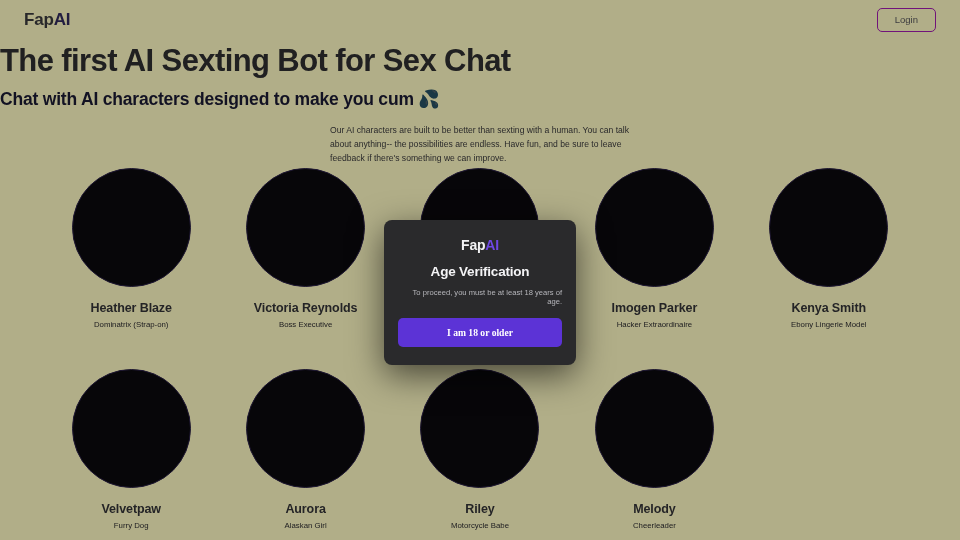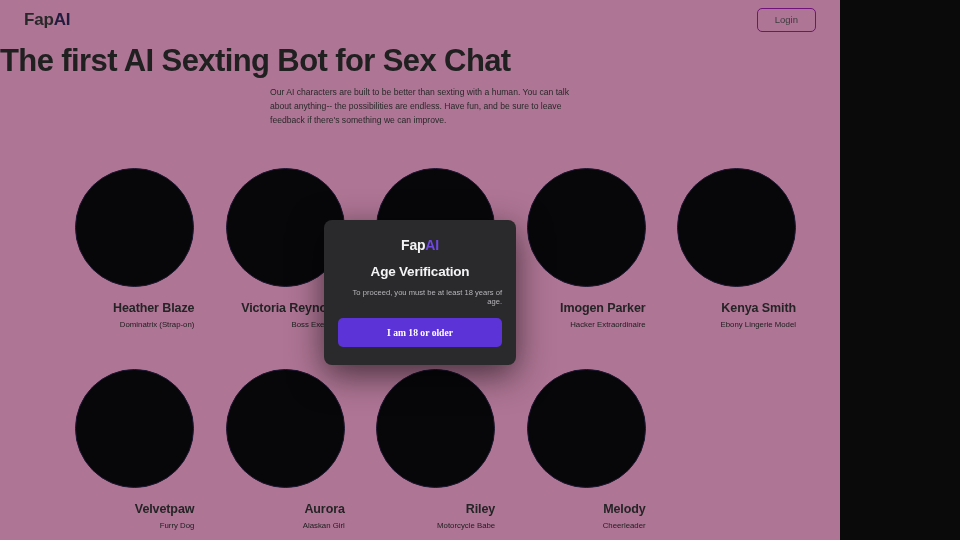--- a/index.html
+++ b/index.html
@@ -2,21 +2,21 @@
 <html><head>
 <meta charset="utf-8">
 <style>
   * { margin:0; padding:0; box-sizing:border-box; }
   html, body {
     width:960px; height:540px; overflow:hidden;
     background:#0a0a0a;
     font-family:"Liberation Sans", sans-serif;
     -webkit-font-smoothing:antialiased;
   }
-  .page { position:relative; width:840px; height:540px; background:#f9a8d4; }
+  .page { position:relative; width:960px; height:540px; background:#fef9c3; }
 
   
   .content { position:absolute; inset:0; }
 
   
   .header {
     position:absolute; top:0; left:0; right:0; height:40px;
     display:flex; align-items:center; justify-content:space-between;
     padding:0 24px;
   }
@@ -41,31 +41,31 @@
   .hero h1 {
     font-size:31px; font-weight:bold; color:#2e2e30;
     letter-spacing:-0.6px; line-height:1.25;
   }
   .hero h2 {
     font-size:17.5px; font-weight:bold; color:#1b1b33;
     letter-spacing:-0.2px; margin-top:8px;
   }
   .hero h2 .emoji { filter:brightness(.42) saturate(.85); }
   .hero p {
-    margin:5px auto 0; width:300px;
+    margin:14px auto 0; width:300px;
     font-size:8.6px; line-height:1.62; color:#3b3b3d;
   }
 
   
   .grid {
     position:absolute; top:168px; left:0; right:0;
     display:grid; grid-template-columns:repeat(5, 1fr);
     row-gap:40px; padding:0 44px;
   }
-  .card { display:flex; flex-direction:column; align-items:flex-end; cursor:pointer; }
+  .card { display:flex; flex-direction:column; align-items:center; cursor:pointer; }
   .avatar {
     width:119px; height:119px; border-radius:50%;
     border:1.4px solid #2b2148; background:#0b0a0e;
   }
   .card-name {
     margin-top:14px; font-size:12.5px; font-weight:bold;
     color:#343437; letter-spacing:-0.1px;
   }
   .card-role { margin-top:5px; font-size:7.8px; color:#2d2d30; }
 
@@ -103,20 +103,24 @@
       <div class="logo">
         <span class="fap">Fap</span><span class="ai">AI</span>
       </div>
       <div class="hdr-actions">
         <button class="btn-login">Login</button>
       </div>
     </div>
 
     <div class="hero">
       <h1>The first AI Sexting Bot for Sex Chat</h1>
+      <h2>
+        <span>Chat with AI characters designed to make you cum</span>
+        <span class="emoji">💦</span>
+      </h2>
       <p>Our AI characters are built to be better than sexting with a human. You can talk about anything-- the possibilities are endless. Have fun, and be sure to leave feedback if there's something we can improve.</p>
     </div>
 
     <div class="grid">
       <div class="card">
         <div class="avatar"></div>
         <div class="card-name">Heather Blaze</div>
         <div class="card-role">Dominatrix (Strap-on)</div>
       </div>
       <div class="card">

